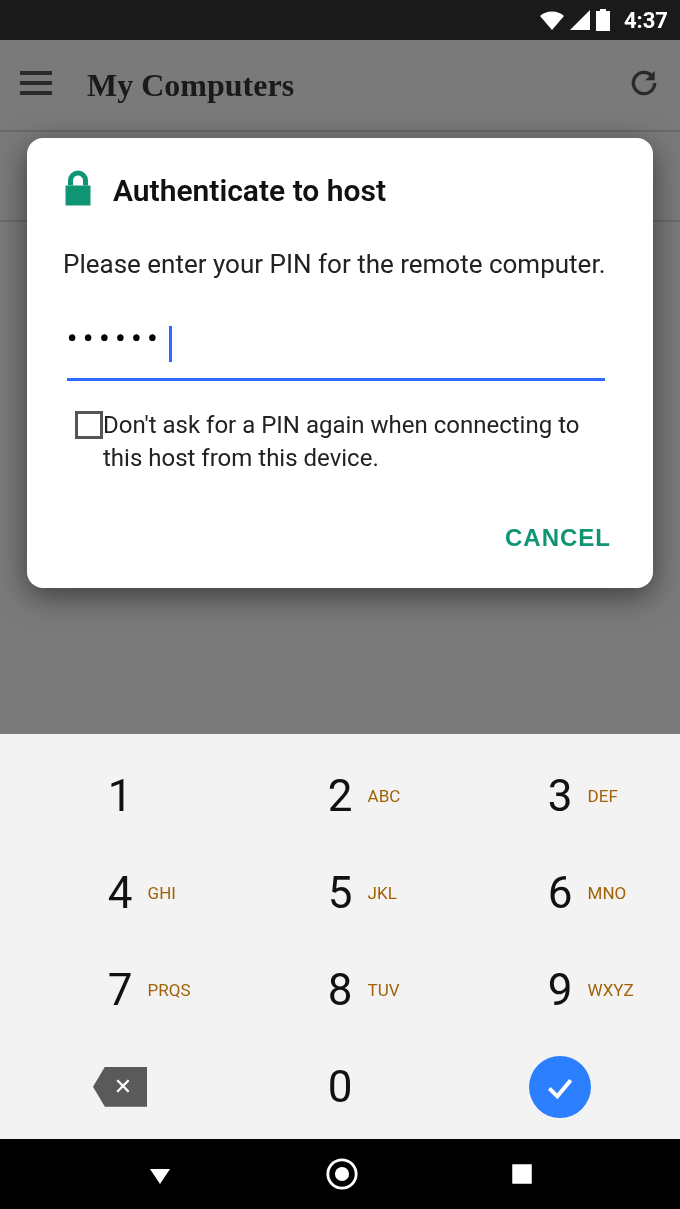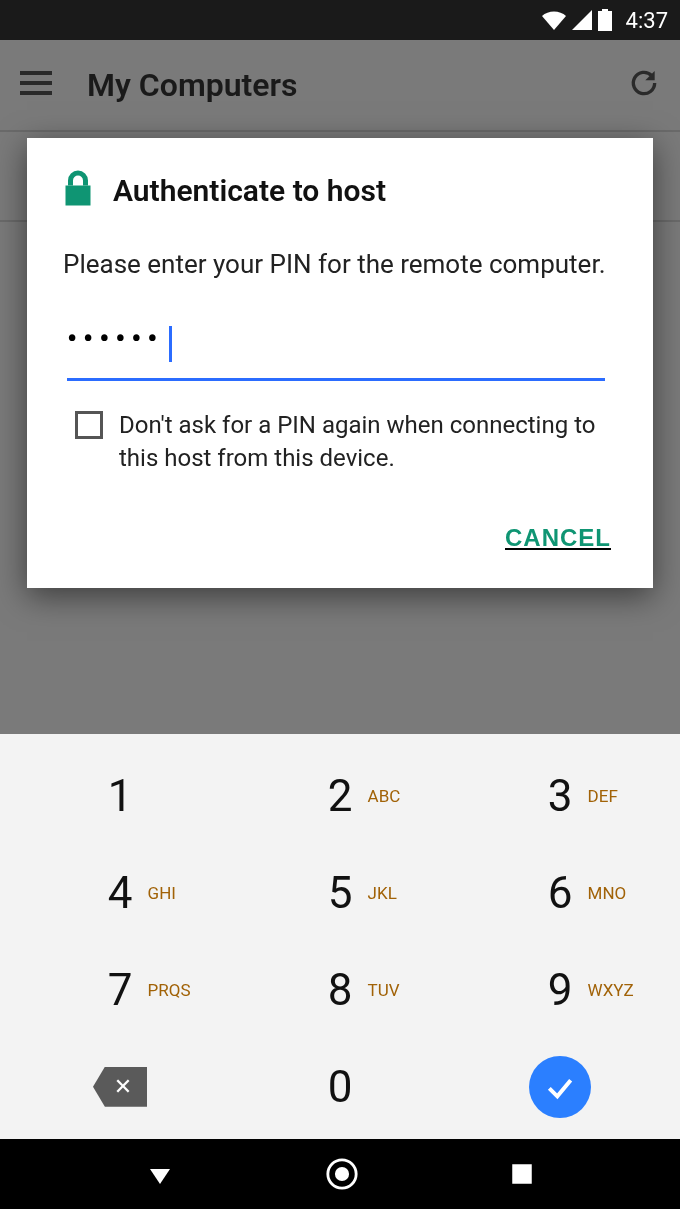--- a/index.html
+++ b/index.html
@@ -15,52 +15,53 @@
       height: 40px;
       background: #1a1a1a;
       display: flex;
       align-items: center;
       justify-content: flex-end;
       padding-right: 12px;
       gap: 6px;
       color: #fff;
     }
     .status-bar svg { display: block; }
-    .status-time { font-size: 22px; font-weight: 400; margin-left: 8px; }
+    .status-time { font-size: 22px; font-weight: 700; margin-left: 8px; }
     .overlay-dim {
       position: absolute;
       top: 40px;
       left: 0;
       width: 100%;
       height: 694px;
       background: #7a7a7a;
     }
     .app-bar-dimmed {
       position: absolute;
       top: 40px;
       left: 0;
       width: 100%;
       height: 90px;
       display: flex;
       align-items: center;
       padding: 0 20px;
+      font-family: Liberation Serif, serif;
     }
     .hamburger-icon { margin-right: 35px; color: #2a2a2a; }
     .app-title { color: #1a1a1a; font-size: 32px; font-weight: 600; flex: 1; }
     .refresh-icon { color: #2a2a2a; }
     .divider-line { position: absolute; top: 130px; left: 0; width: 100%; height: 2px; background: #6a6a6a; }
     .body-line { position: absolute; top: 220px; left: 0; width: 100%; height: 2px; background: #6a6a6a; }
 
     .dialog {
       position: absolute;
       top: 138px;
       left: 27px;
       width: 626px;
       background: #fff;
-      border-radius: 0;
+      border-radius: 16px;
       box-shadow: 0 8px 30px rgba(0,0,0,0.5);
       padding: 32px 36px 24px 36px;
     }
     .dialog-header { display: flex; align-items: center; gap: 20px; margin-bottom: 36px; }
     .lock-icon { color: #0f9573; }
     .dialog-title { font-size: 30px; font-weight: 600; color: #111; }
     .dialog-body { font-size: 26px; color: #222; line-height: 1.4; margin-bottom: 40px; }
     .pin-field {
       position: relative;
       border-bottom: 3px solid #2b6cff;
@@ -71,29 +72,29 @@
     }
     .pin-dots { font-size: 28px; letter-spacing: 6px; color: #000; font-weight: bold; }
     .pin-cursor {
       display: inline-block;
       width: 3px;
       height: 36px;
       background: #2b6cff;
       margin-left: 6px;
       vertical-align: middle;
     }
-    .checkbox-row { display: flex; gap: 16px; margin-left: 12px; margin-bottom: 38px; }
+    .checkbox-row { display: flex; margin-left: 12px; margin-bottom: 38px; }
     .checkbox-box {
       width: 28px; height: 28px;
       border: 3px solid #555;
       margin-top: 2px;
       flex-shrink: 0;
     }
     .checkbox-label { font-size: 24px; color: #222; line-height: 1.35; }
-    .dialog-actions { display: flex; justify-content: flex-end; gap: 36px; text-decoration: underline; }
+    .dialog-actions { display: flex; justify-content: flex-end; gap: 36px; }
     .dlg-btn {
       background: none; border: none;
       color: #0f9573;
       font-size: 24px;
       font-weight: 700;
       letter-spacing: 1px;
       padding: 12px 6px;
       cursor: pointer;
     }
 

